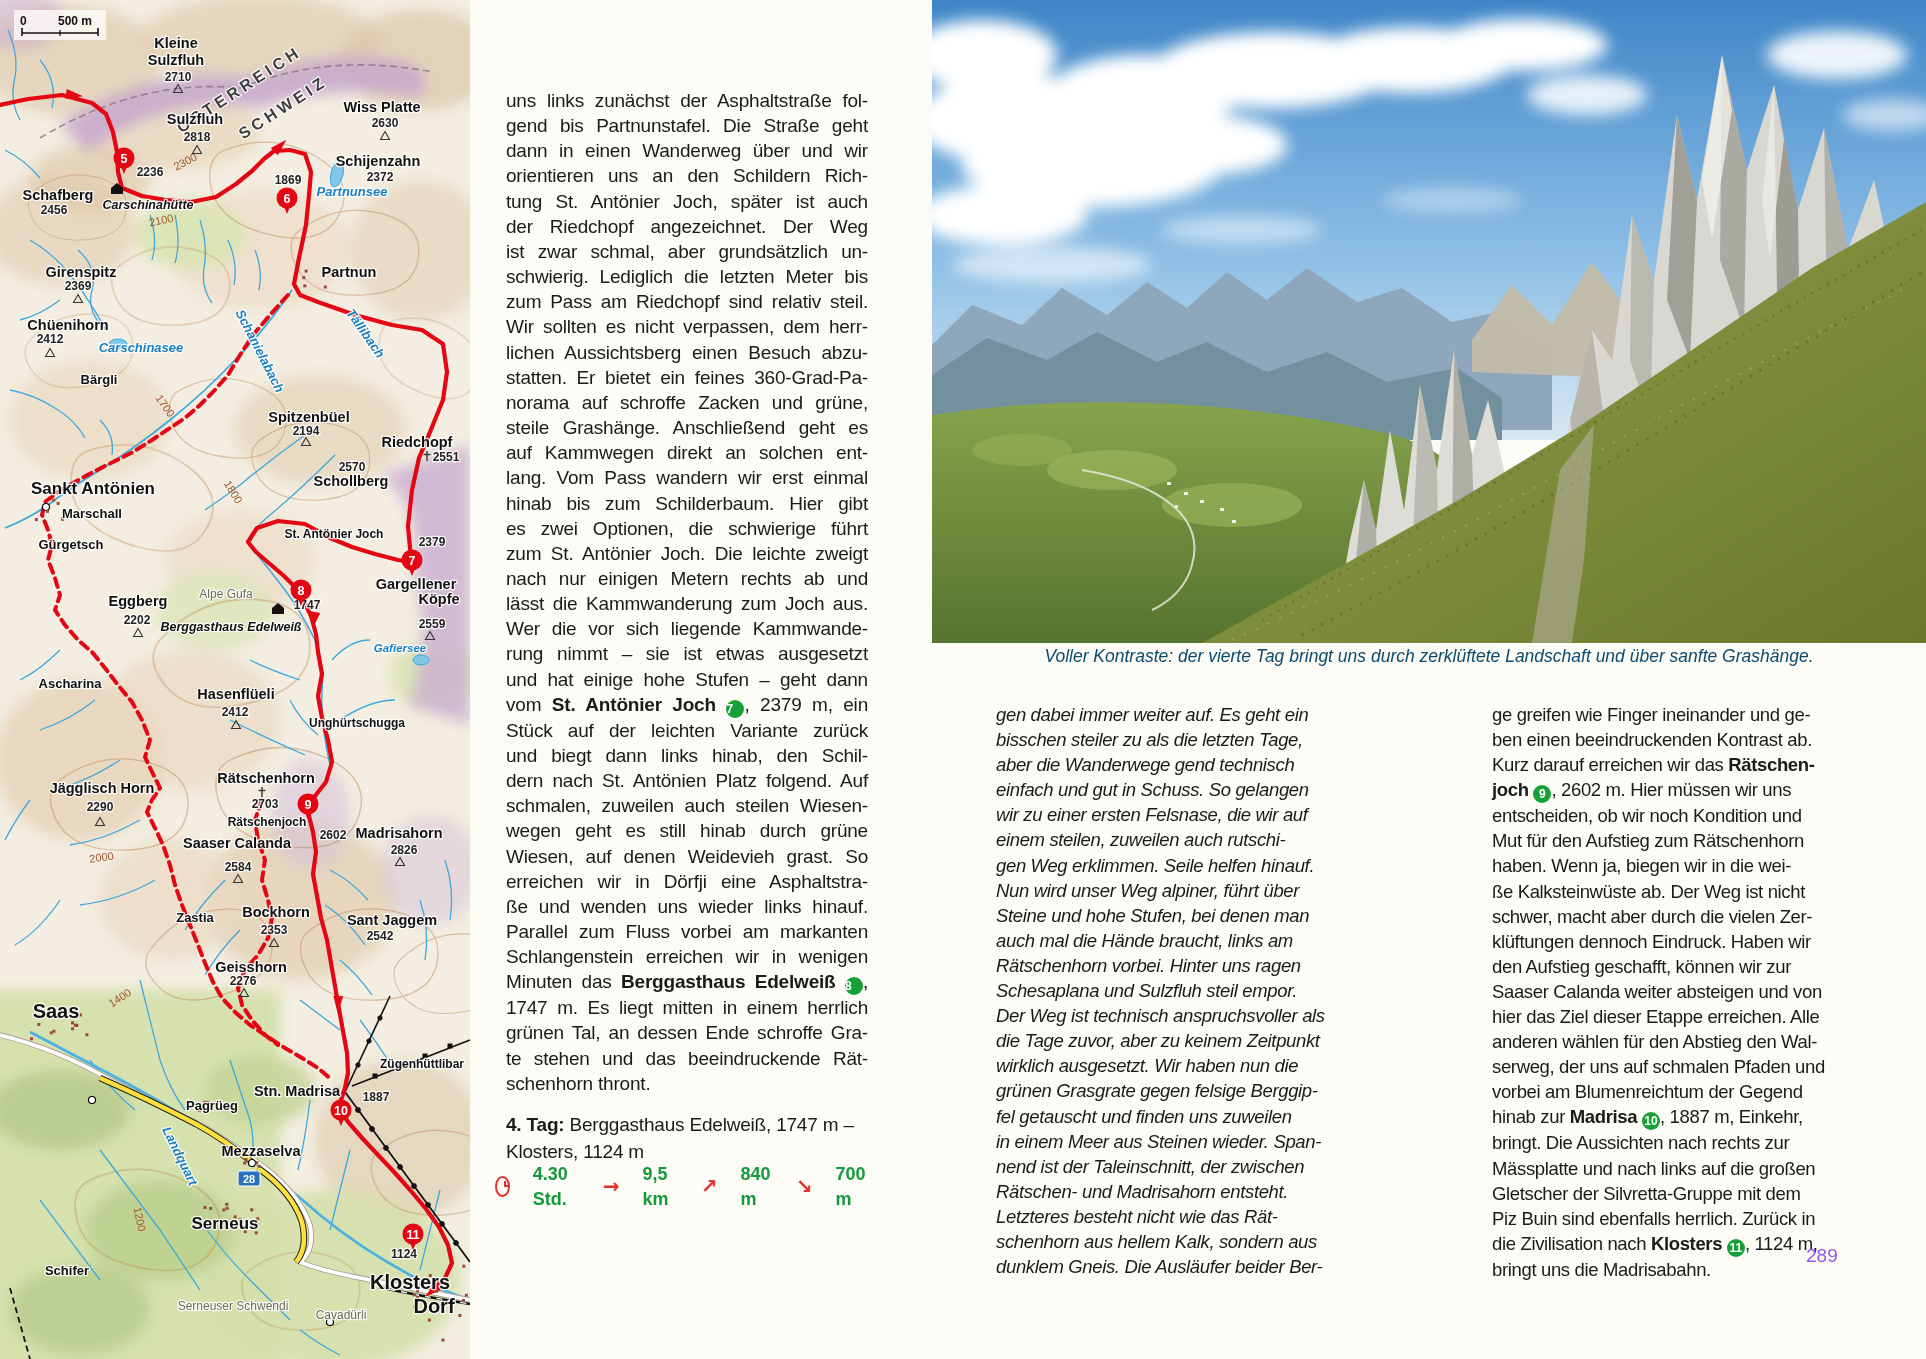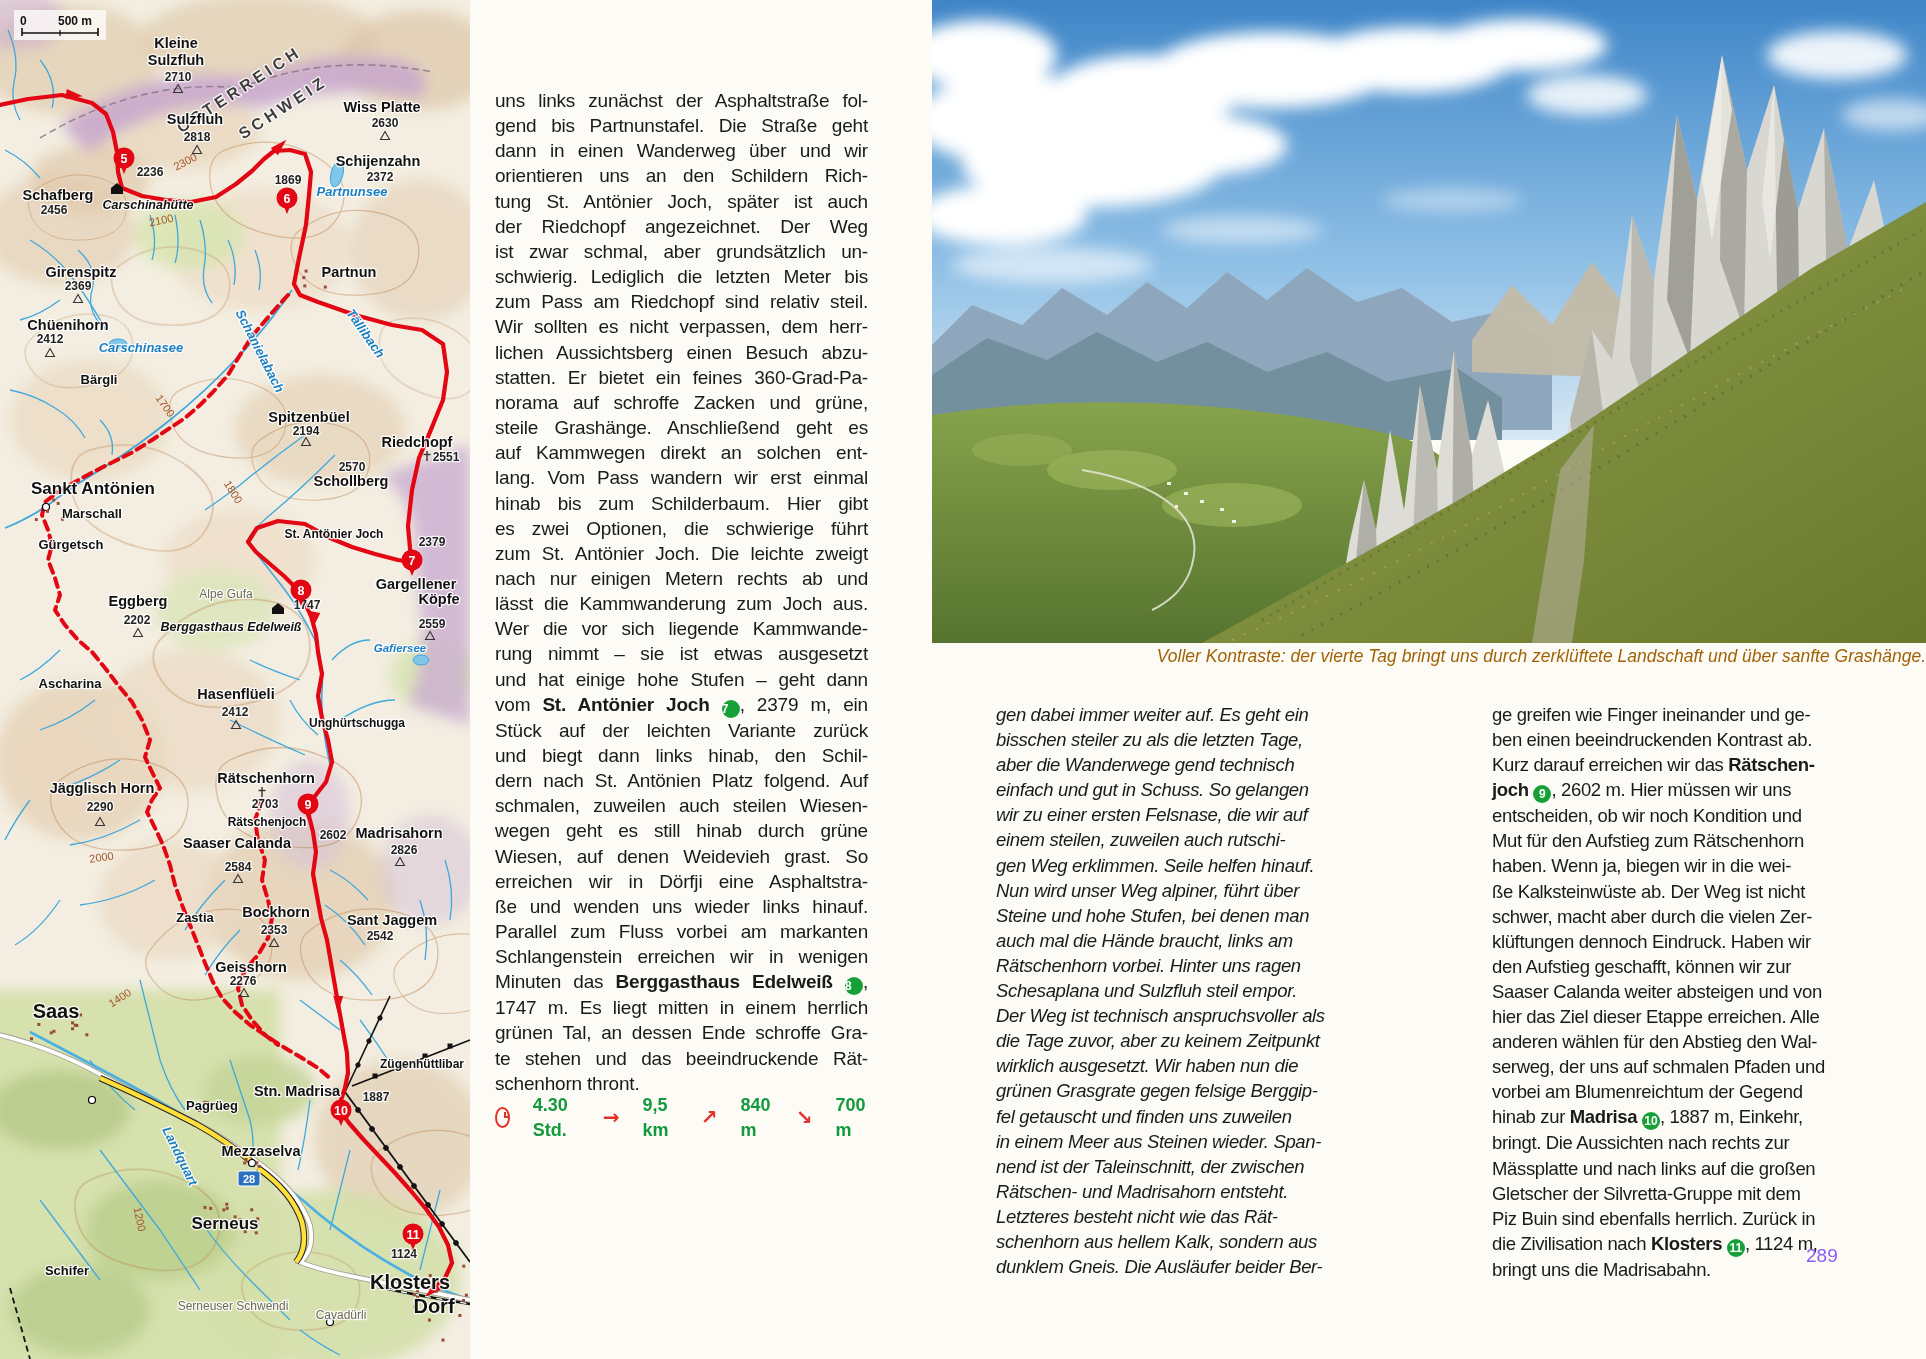--- a/index.html
+++ b/index.html
@@ -19,39 +19,39 @@
   .ty-water{font-size:13px;font-weight:bold;font-style:italic;fill:#1b7fc4;}
   .ty-water-sm{font-size:11.5px;font-style:italic;font-weight:bold;fill:#1b7fc4;}
   .ty-contour{font-size:11px;fill:#a3562c;stroke:none;}
   .ty-country{font-size:16px;font-weight:bold;letter-spacing:4px;fill:#3e3e3e;}
   .ty-hut{font-size:12.5px;font-weight:bold;font-style:italic;fill:#111;}
   .ty-area{font-size:12px;fill:#6e6a58;}
   .ty-scale{font-size:12px;font-weight:bold;fill:#111;}
   
   .col{line-height:25.15px;font-size:19px;letter-spacing:-0.2px;}
   #col-middle{left:495px;top:88px;width:373px;}
-  .col .tl{text-align:justify;text-align-last:justify;white-space:normal;}
+  .col .tl{text-align:justify;text-align-last:justify;white-space:normal;margin-left:11px;}
   .col .tl.last{text-align:right;text-align-last:left;}
   strong{font-weight:bold;}
   .gnum{display:inline-block;width:18px;height:18px;border-radius:50%;
         background:#18a038;color:#fff;font-size:12px;font-weight:bold;line-height:18px;
         text-align:center;vertical-align:-2px;letter-spacing:0;}
   .heading{margin-top:15px;line-height:27px;}
   .heading .tl{text-align:left;text-align-last:left;}
   .stats{margin-top:9px;display:flex;align-items:center;gap:23px;height:26px;}
   .stat-val{color:#149a3c;font-weight:bold;font-size:18px;letter-spacing:0;}
   .stat-arrow{color:#e2332b;font-weight:bold;font-size:20px;font-family:"DejaVu Sans",sans-serif;}
   .clock{width:17px;height:17px;border:2.2px solid #e2332b;border-radius:50%;position:relative;display:inline-block;}
   .clock:before{content:"";position:absolute;left:7px;top:3px;width:2px;height:6px;background:#e2332b;}
   .clock:after{content:"";position:absolute;left:7px;top:7px;width:5px;height:2px;background:#e2332b;}
   .para2{margin-top:17px;}
   
   #photo{left:932px;top:0;width:994px;height:643px;}
-  #caption{left:932px;top:646px;width:994px;text-align:right;
-           font-style:italic;font-size:17.5px;color:#a16207;letter-spacing:0;}
+  #caption{left:932px;top:646px;width:994px;text-align:center;
+           font-style:italic;font-size:17.5px;color:#0c4a6e;letter-spacing:0;}
   
   #col-b1{left:996px;top:702px;width:380px;font-style:italic;}
   #col-b2{left:1492px;top:702px;width:378px;}
   .colb{line-height:25.1px;font-size:18.5px;letter-spacing:-0.35px;}
   #page-num{left:1806px;top:1245px;font-size:19px;color:#8b5cf6;}
 </style>
 </head>
 <body>
 
 <div class="abs" id="map-panel">
@@ -510,20 +510,24 @@
       <div class="tl">erreichen wir in Dörfji eine Asphaltstra-</div>
       <div class="tl">ße und wenden uns wieder links hinauf.</div>
       <div class="tl">Parallel zum Fluss vorbei am markanten</div>
       <div class="tl">Schlangenstein erreichen wir in wenigen</div>
       <div class="tl">Minuten das <strong>Berggasthaus Edelweiß</strong> <span class="gnum">8</span>,</div>
       <div class="tl">1747 m. Es liegt mitten in einem herrlich</div>
       <div class="tl">grünen Tal, an dessen Ende schroffe Gra-</div>
       <div class="tl">te stehen und das beeindruckende Rät-</div>
       <div class="tl last">schenhorn thront.</div>
     </div>
+  <div class="heading" id="mid-heading">
+      <div class="tl"><strong>4. Tag:</strong> Berggasthaus Edelweiß, 1747 m –</div>
+      <div class="tl">Klosters, 1124 m</div>
+    </div>
   <div class="stats">
     <span class="clock"></span>
     <span class="stat-val">4.30 Std.</span>
     <span class="stat-arrow">→</span>
     <span class="stat-val">9,5 km</span>
     <span class="stat-arrow">↗</span>
     <span class="stat-val">840 m</span>
     <span class="stat-arrow">↘</span>
     <span class="stat-val">700 m</span>
   </div>

